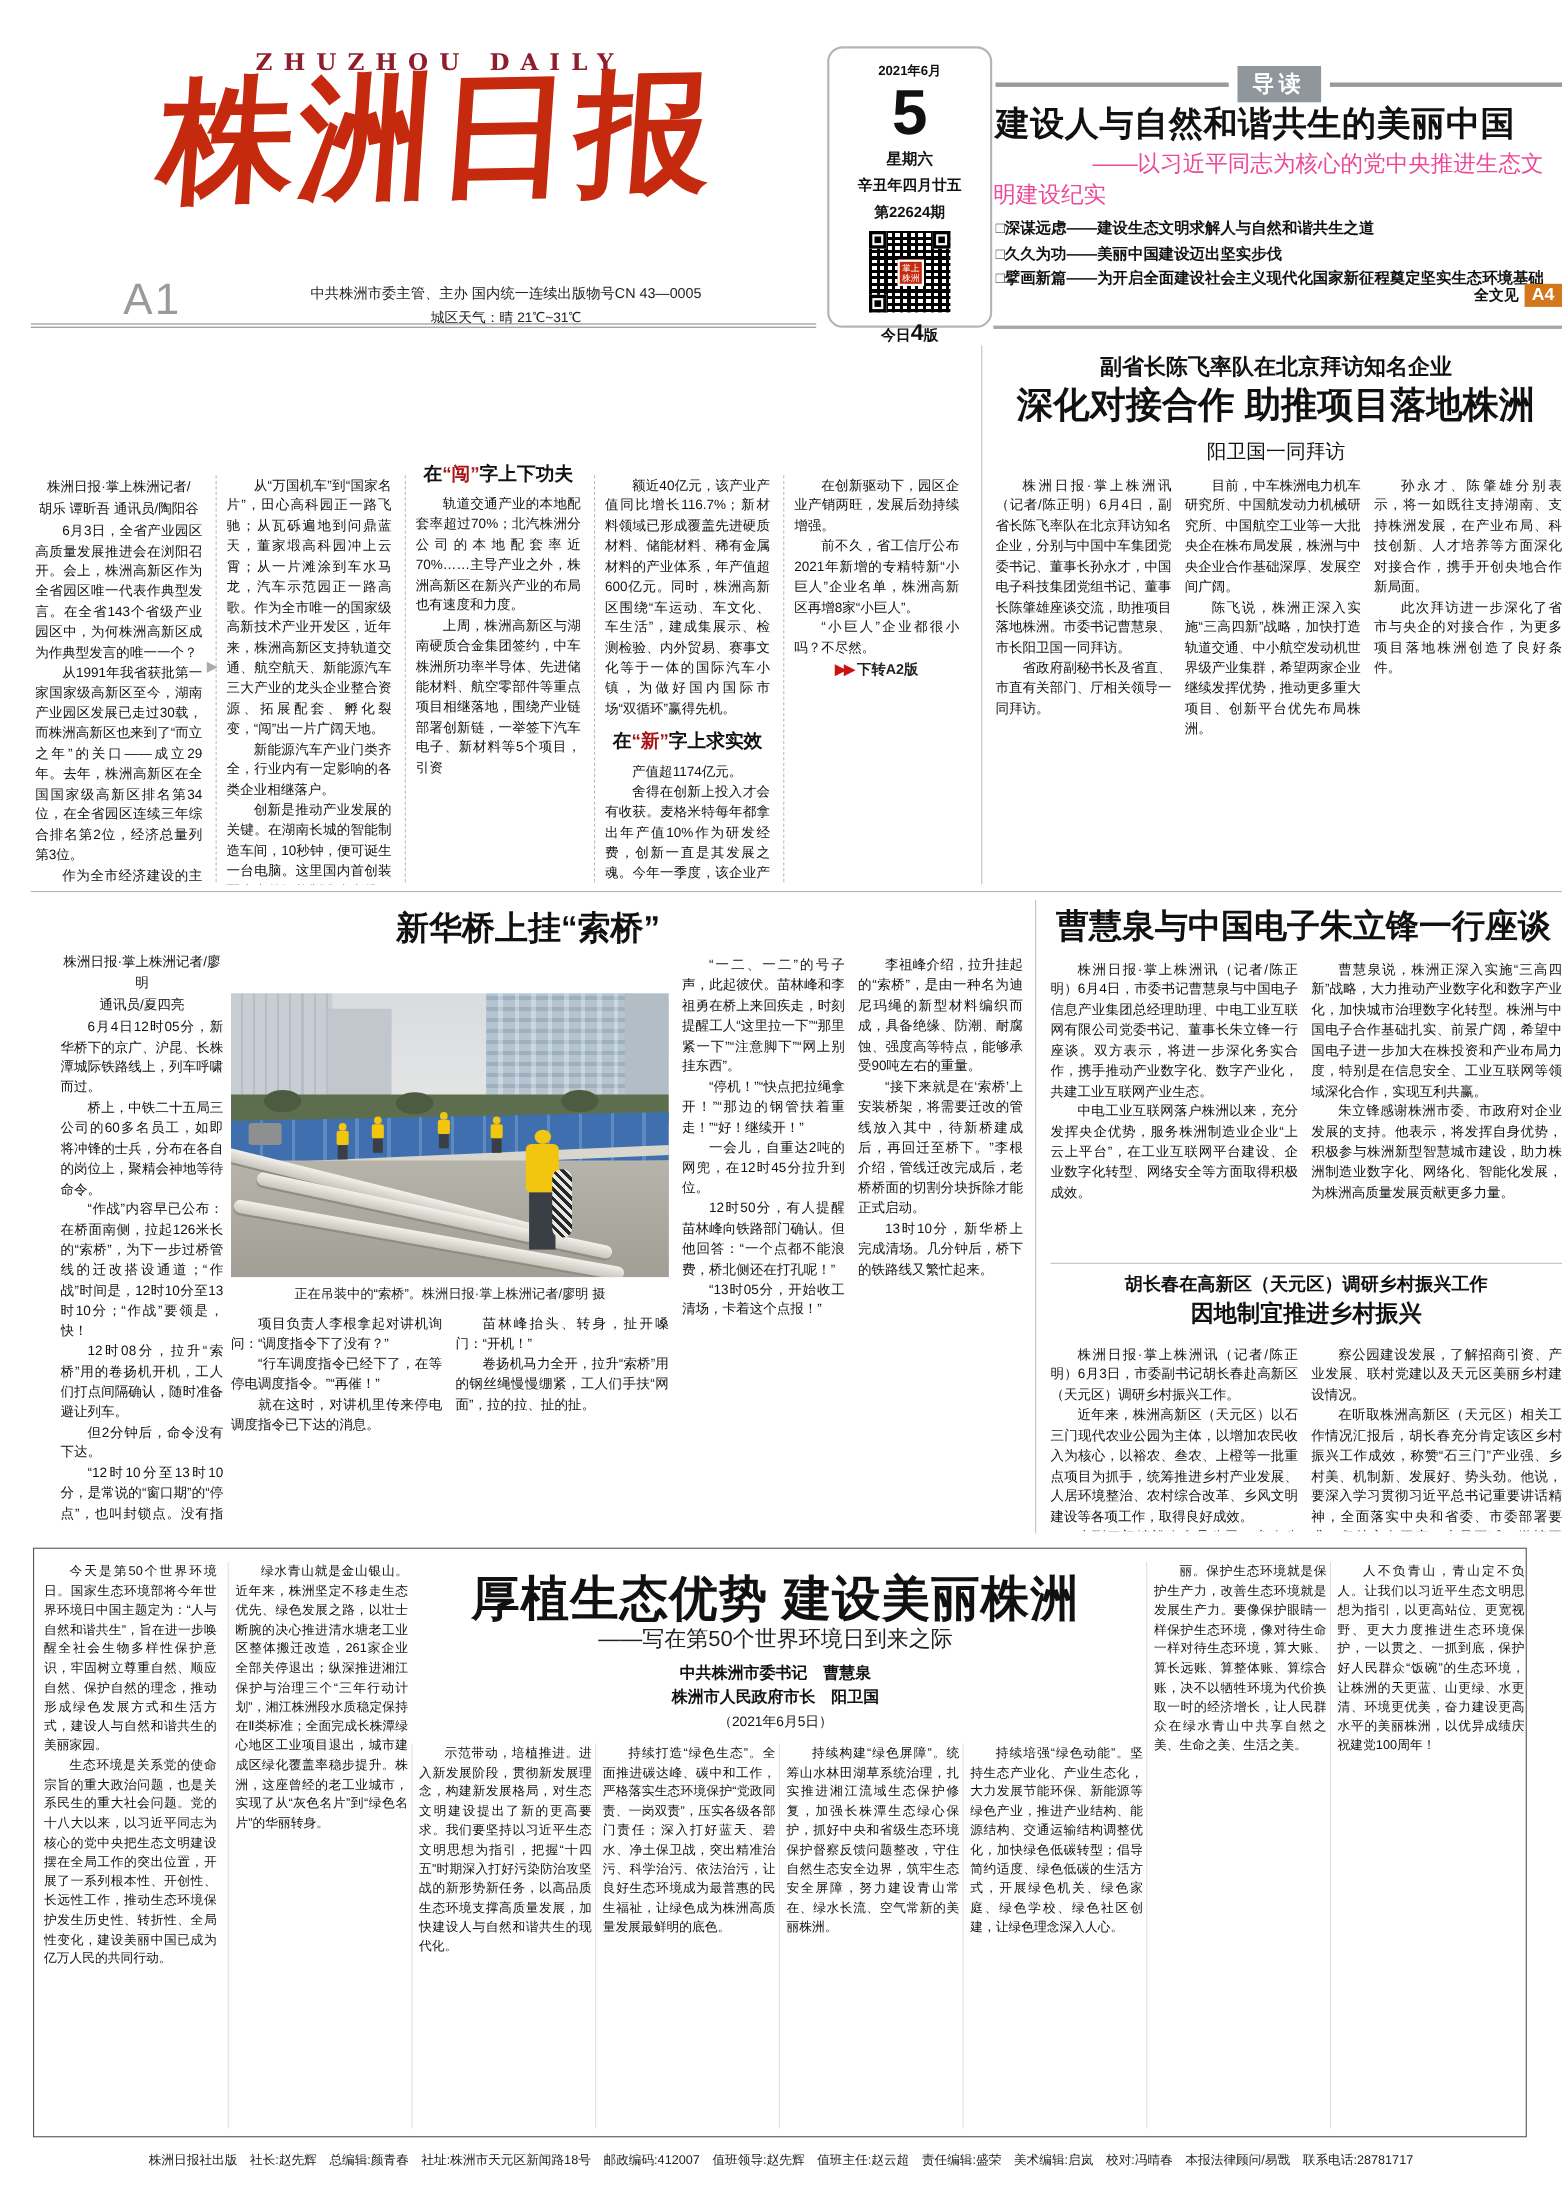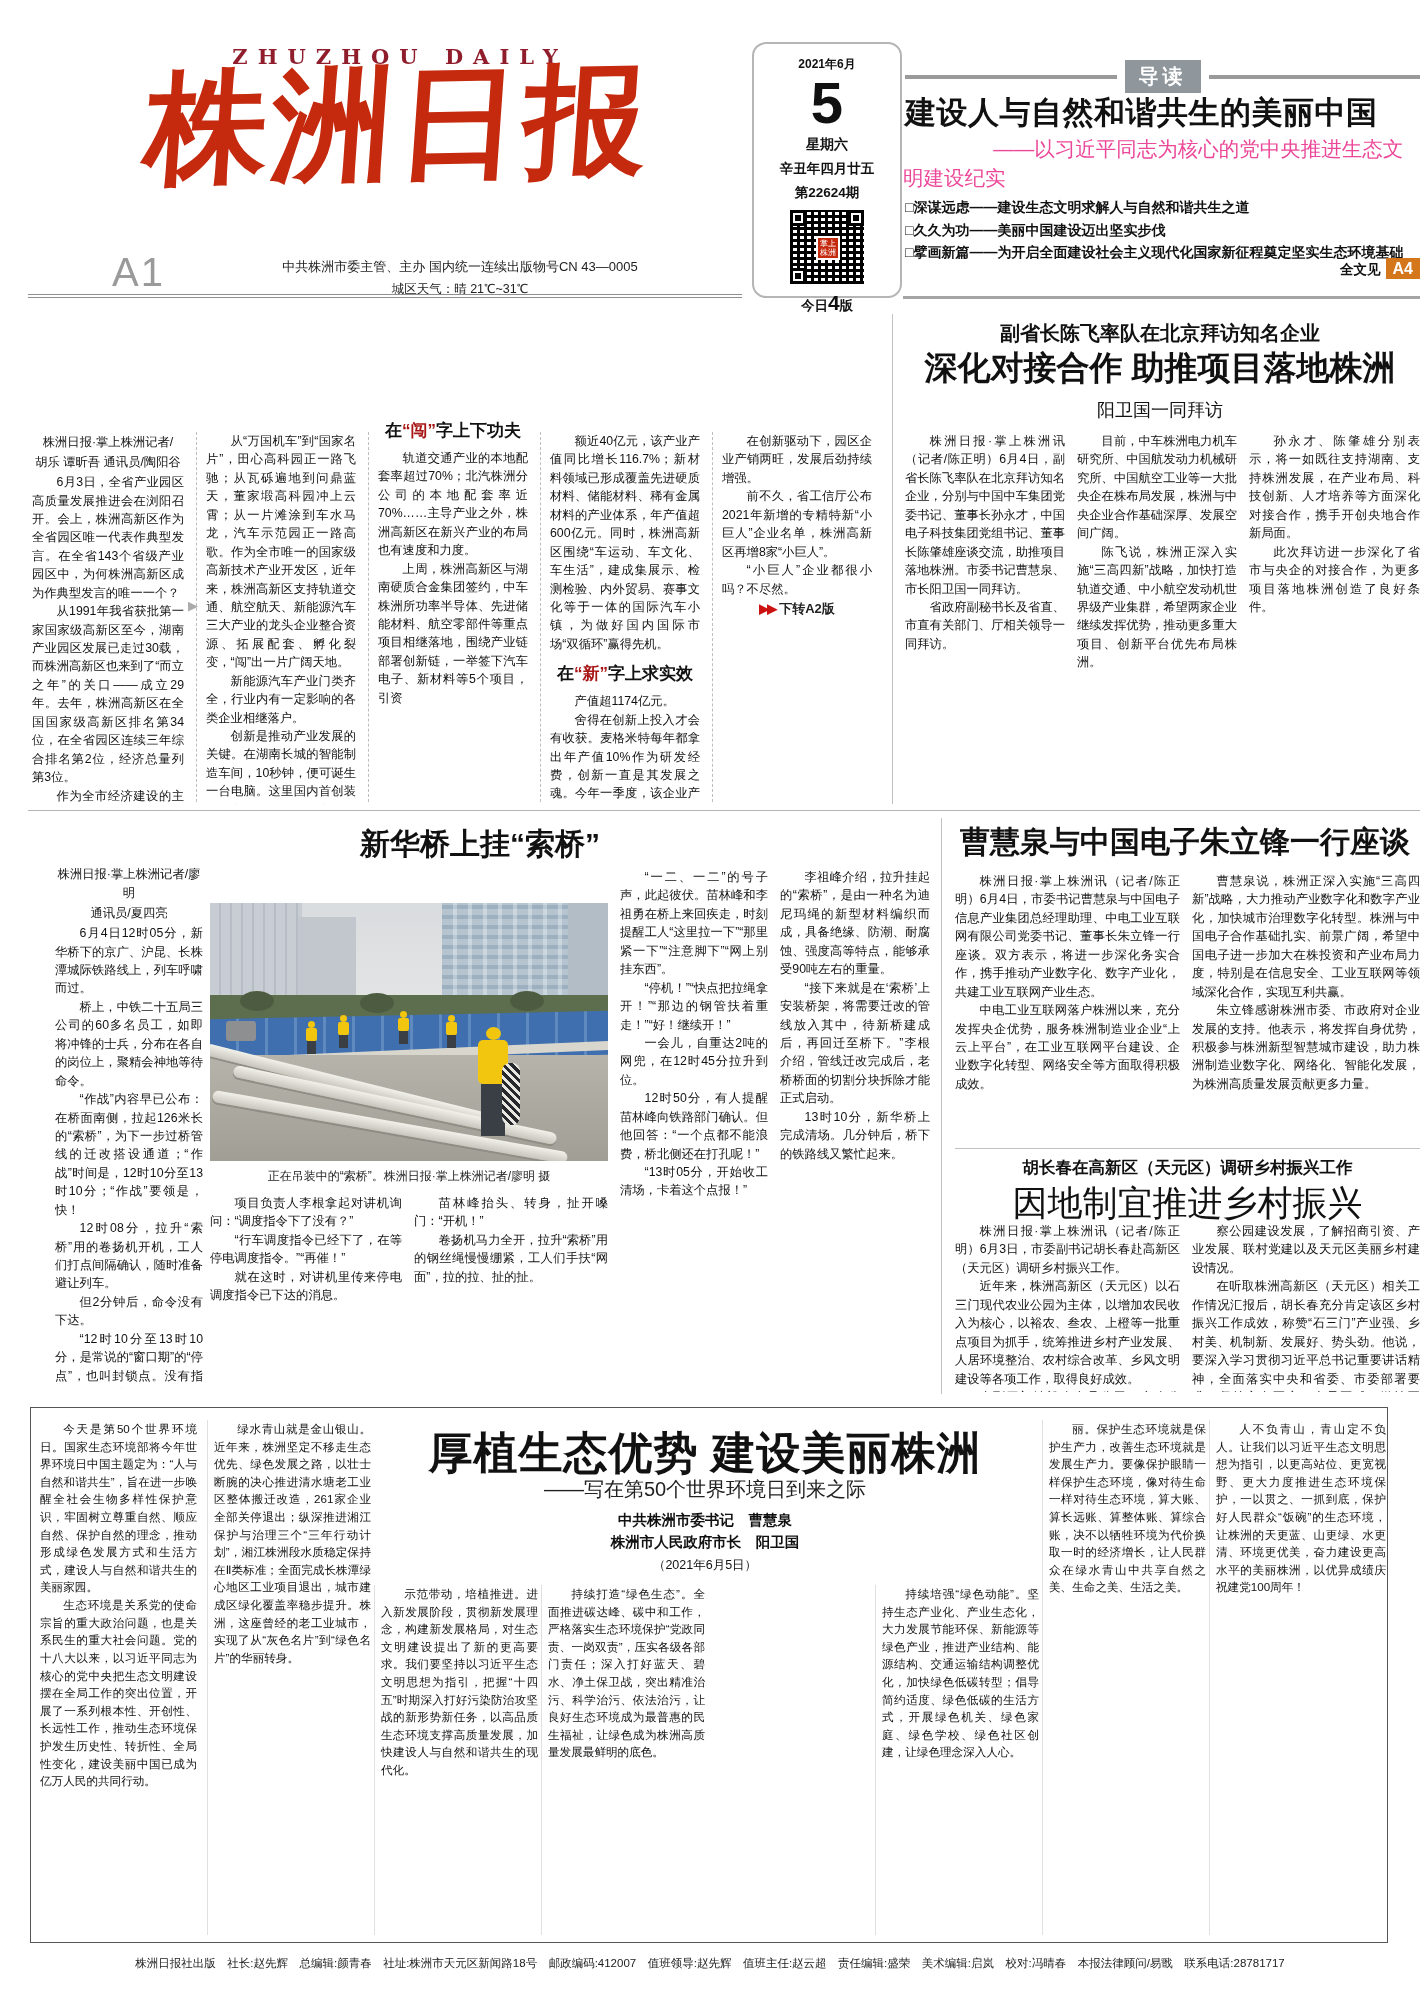--- a/index.html
+++ b/index.html
@@ -81,21 +81,21 @@
       font-size:30px;font-weight:bold;}
   .caption{position:absolute;left:210px;top:1168px;width:398px;text-align:center;
       font-size:12px;color:#222;}
 
   .cao-hl{position:absolute;left:950px;top:822px;width:470px;text-align:center;
       font-size:30px;font-weight:bold;white-space:nowrap;}
 
   .rural-kicker{position:absolute;left:955px;top:1157px;width:465px;text-align:center;
       font-size:16.5px;font-weight:bold;}
   .rural-hl{position:absolute;left:955px;top:1180px;width:465px;text-align:center;
-      font-size:35px;font-weight:normal;}
+      font-size:21px;font-weight:bold;}
 
   
   .edbox{position:absolute;left:30px;top:1407px;width:1358px;height:536px;border:1px solid #555;box-sizing:border-box;}
   .ed-hl{position:absolute;left:360px;top:1424px;width:690px;text-align:center;
       font-size:44px;font-weight:bold;letter-spacing:1px;}
   .ed-sub{position:absolute;left:360px;top:1476px;width:690px;text-align:center;font-size:20px;color:#222;}
   .ed-a1{position:absolute;left:360px;top:1511px;width:690px;text-align:center;font-size:14.5px;font-weight:bold;}
   .ed-a2{position:absolute;left:360px;top:1533px;width:690px;text-align:center;font-size:14.5px;font-weight:bold;}
   .ed-date{position:absolute;left:360px;top:1557px;width:690px;text-align:center;font-size:12.5px;}
   .ecol .bp{font-size:11.6px;line-height:1.52;}
@@ -354,20 +354,23 @@
     </div>
   <div class="ncol ecol esep" style="left:207px;top:1420px;width:157px;height:515px;">
       <p class="bp">绿水青山就是金山银山。近年来，株洲坚定不移走生态优先、绿色发展之路，以壮士断腕的决心推进清水塘老工业区整体搬迁改造，261家企业全部关停退出；纵深推进湘江保护与治理三个“三年行动计划”，湘江株洲段水质稳定保持在Ⅱ类标准；全面完成长株潭绿心地区工业项目退出，城市建成区绿化覆盖率稳步提升。株洲，这座曾经的老工业城市，实现了从“灰色名片”到“绿色名片”的华丽转身。</p>
     </div>
   <div class="ncol ecol esep" style="left:374px;top:1585px;width:157px;height:350px;">
       <p class="bp">示范带动，培植推进。进入新发展阶段，贯彻新发展理念，构建新发展格局，对生态文明建设提出了新的更高要求。我们要坚持以习近平生态文明思想为指引，把握“十四五”时期深入打好污染防治攻坚战的新形势新任务，以高品质生态环境支撑高质量发展，加快建设人与自然和谐共生的现代化。</p>
     </div>
   <div class="ncol ecol esep" style="left:541px;top:1585px;width:157px;height:350px;">
       <p class="bp">持续打造“绿色生态”。全面推进碳达峰、碳中和工作，严格落实生态环境保护“党政同责、一岗双责”，压实各级各部门责任；深入打好蓝天、碧水、净土保卫战，突出精准治污、科学治污、依法治污，让良好生态环境成为最普惠的民生福祉，让绿色成为株洲高质量发展最鲜明的底色。</p>
     </div>
+  <div class="ncol ecol esep" style="left:708px;top:1585px;width:157px;height:350px;">
+      <p class="bp">持续构建“绿色屏障”。统筹山水林田湖草系统治理，扎实推进湘江流域生态保护修复，加强长株潭生态绿心保护，抓好中央和省级生态环境保护督察反馈问题整改，守住自然生态安全边界，筑牢生态安全屏障，努力建设青山常在、绿水长流、空气常新的美丽株洲。</p>
+    </div>
   <div class="ncol ecol esep" style="left:875px;top:1585px;width:157px;height:350px;">
       <p class="bp">持续培强“绿色动能”。坚持生态产业化、产业生态化，大力发展节能环保、新能源等绿色产业，推进产业结构、能源结构、交通运输结构调整优化，加快绿色低碳转型；倡导简约适度、绿色低碳的生活方式，开展绿色机关、绿色家庭、绿色学校、绿色社区创建，让绿色理念深入人心。</p>
     </div>
   <div class="ncol ecol esep" style="left:1042px;top:1420px;width:157px;height:515px;">
       <p class="bp">丽。保护生态环境就是保护生产力，改善生态环境就是发展生产力。要像保护眼睛一样保护生态环境，像对待生命一样对待生态环境，算大账、算长远账、算整体账、算综合账，决不以牺牲环境为代价换取一时的经济增长，让人民群众在绿水青山中共享自然之美、生命之美、生活之美。</p>
     </div>
   <div class="ncol ecol esep" style="left:1209px;top:1420px;width:170px;height:515px;">
       <p class="bp">人不负青山，青山定不负人。让我们以习近平生态文明思想为指引，以更高站位、更宽视野、更大力度推进生态环境保护，一以贯之、一抓到底，保护好人民群众“饭碗”的生态环境，让株洲的天更蓝、山更绿、水更清、环境更优美，奋力建设更高水平的美丽株洲，以优异成绩庆祝建党100周年！</p>
     </div>
 

